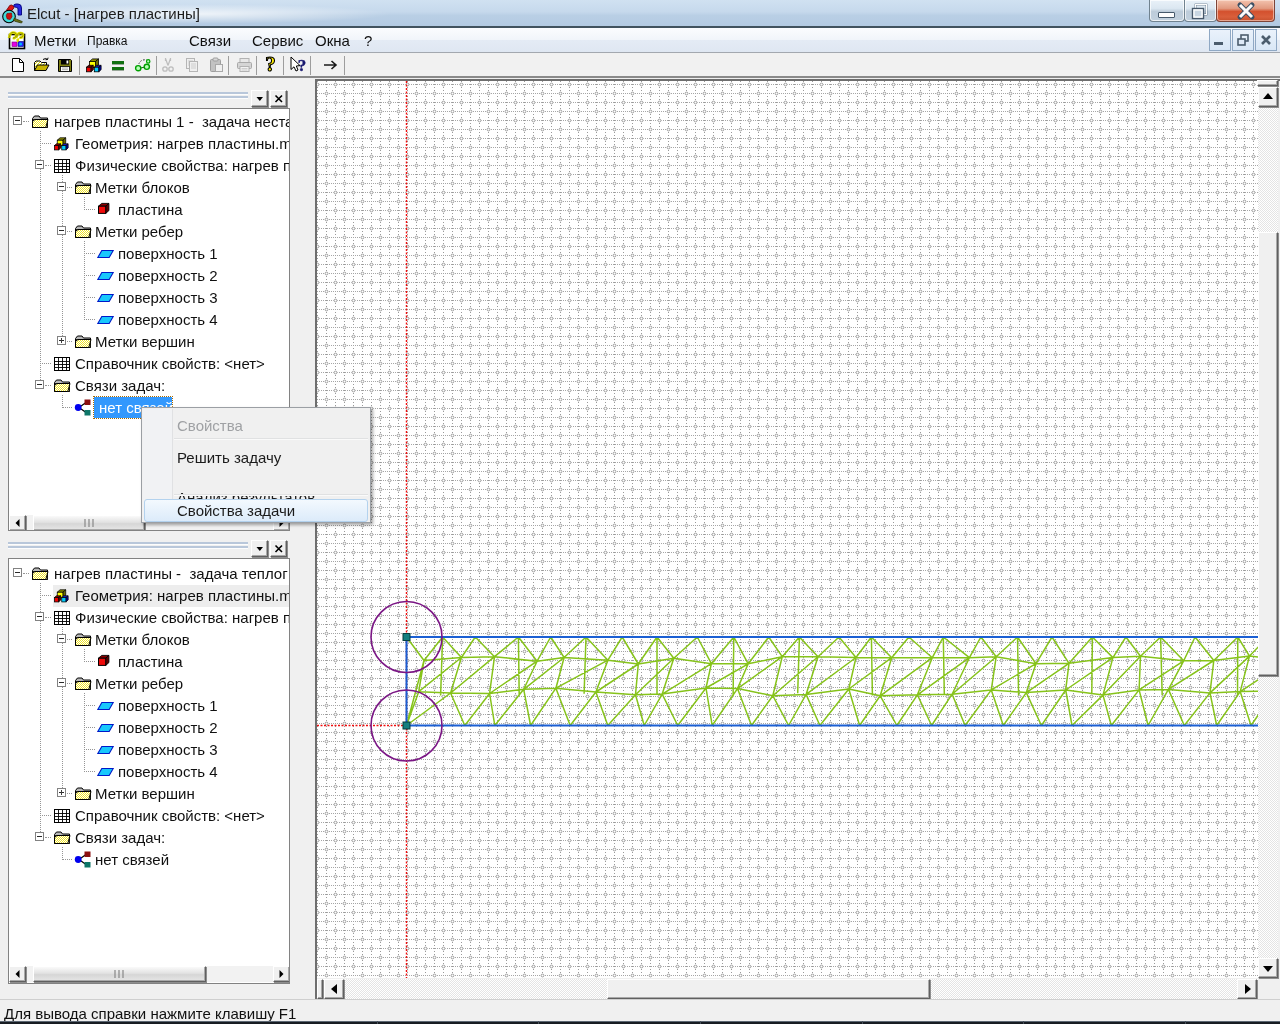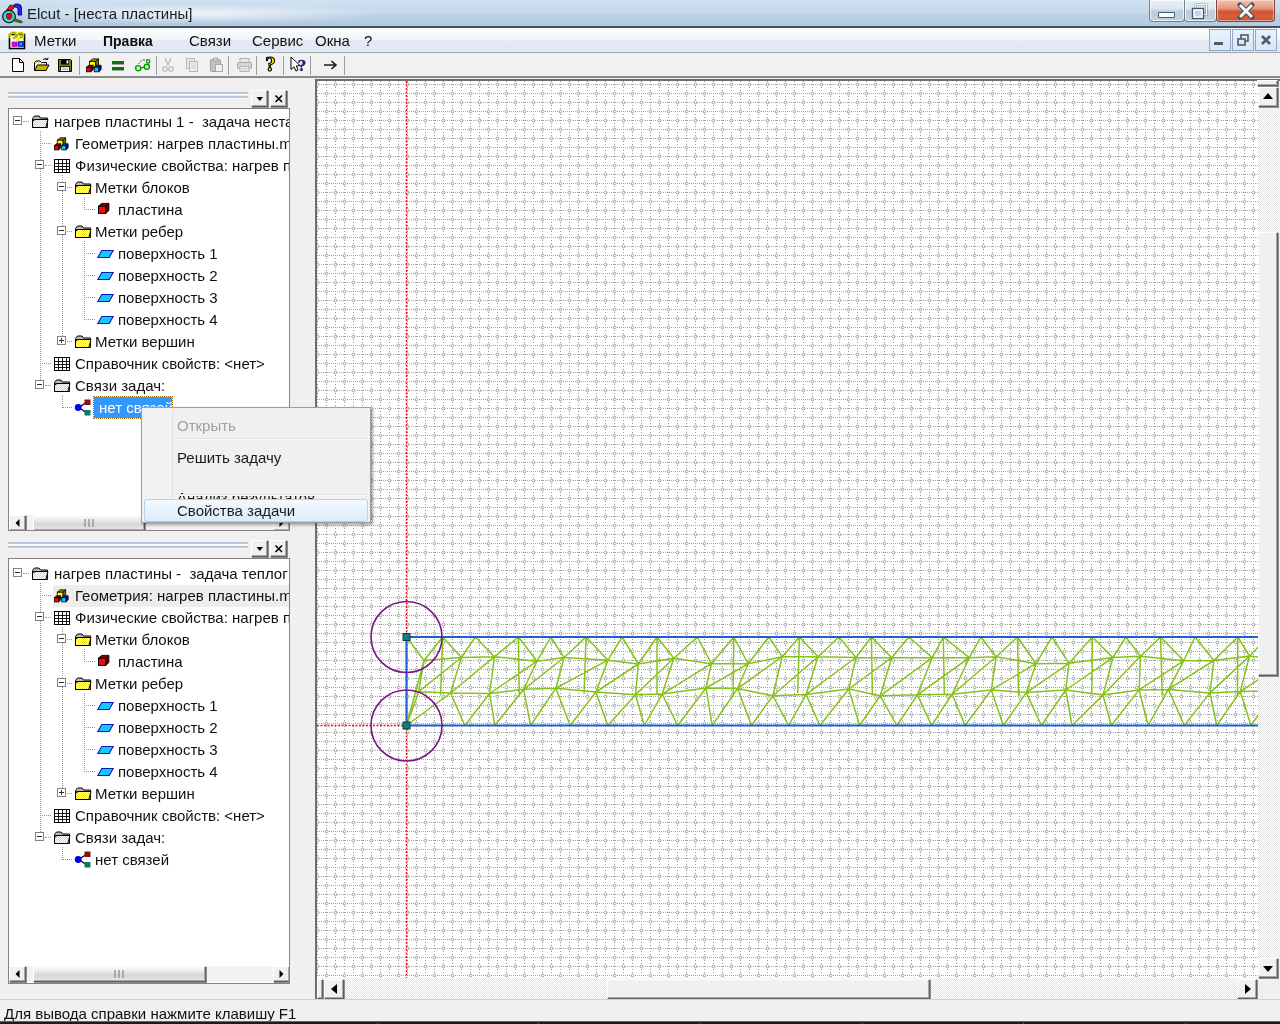--- a/index.html
+++ b/index.html
@@ -19,21 +19,21 @@
 <div class="abs" style="left:0;top:0;width:1280px;height:26px;background:linear-gradient(#d0e1f1 0%,#c6d9ec 45%,#b9cfe5 60%,#b3cae2 100%);"></div>
 <div class="abs" style="left:0;top:26px;width:1280px;height:2px;background:#41525e;"></div>
 <div class="abs" style="left:25px;top:2px;width:560px;height:22px;background:radial-gradient(ellipse 280px 14px at 170px 12px,rgba(255,255,255,.75),rgba(255,255,255,0) 70%);"></div>
 <svg class="abs" style="left:2px;top:2px" width="22" height="23" viewBox="0 0 22 23">
  <path d="M11.5 4.5 Q11.5 2 14 2 L16 2 Q19.5 2 19.5 6 L19.5 13 L16 13 L16 7 Q16 5.5 14.5 5.5 Z" fill="#2828e0" stroke="#00007a" stroke-width="0.9"></path>
  <path d="M11.5 4.5 Q10 2.2 7.8 3.4 L4.6 8.2 L8.2 10.4 L11.9 5.9 Z" fill="#dd1515" stroke="#7a0000" stroke-width="0.9"></path>
  <circle cx="7" cy="14.5" r="6.3" fill="#42dcdc" stroke="#000" stroke-width="1.1"></circle>
  <path d="M5 11.5 L9.5 11 L10 14.8 L8.2 17.6 L5.2 16.9 L4.2 13.9 Z" fill="#cc1111" stroke="#7a0000" stroke-width="0.6"></path>
  <path d="M12 16.5 Q11 18.5 13 19.3 L19.5 21 L20.3 19.6 L14.5 17.2 Z" fill="#6a7218" stroke="#323806" stroke-width="0.8"></path>
 </svg>
-<div class="txt" style="left:27px;top:3px;font-size:15px;line-height:21px;color:#1c1c1c;">Elcut - [неста пластины]</div>
+<div class="txt" style="left:27px;top:3px;font-size:15px;line-height:21px;color:#1c1c1c;">Elcut - [нагрев пластины]</div>
 
 <div class="abs" style="left:1149px;top:0;width:36px;height:22px;border:1px solid #70828f;border-top:none;border-radius:0 0 4px 4px;background:linear-gradient(#e9f1f8 0%,#dbe7f1 40%,#bdccda 55%,#c2d1de 100%);box-shadow:inset 0 0 0 1px rgba(255,255,255,.7);"></div>
 <div class="abs" style="left:1158px;top:12px;width:17px;height:6px;background:#fdfdfd;border:1px solid #46596b;border-radius:1px;"></div>
 <div class="abs" style="left:1184px;top:0;width:33px;height:22px;border:1px solid #70828f;border-top:none;border-radius:0 0 4px 4px;background:linear-gradient(#e9f1f8 0%,#dbe7f1 40%,#bdccda 55%,#c2d1de 100%);box-shadow:inset 0 0 0 1px rgba(255,255,255,.7);"></div>
 <svg class="abs" style="left:1190px;top:2px" width="20" height="19" viewBox="0 0 20 19">
  <rect x="5.5" y="2.5" width="11" height="10" fill="none" stroke="#47586a" stroke-width="1.6"></rect>
  <rect x="5.5" y="2.5" width="11" height="10" fill="none" stroke="#fdfdfd" stroke-width="1"></rect>
  <rect x="2.5" y="6.5" width="11" height="10" fill="#c9d6e2" stroke="#47586a" stroke-width="1.4"></rect>
  <rect x="4" y="8" width="8" height="7" fill="none" stroke="#fdfdfd" stroke-width="1.4"></rect>
 </svg>
@@ -46,21 +46,21 @@
 <div class="abs" style="left:0;top:28px;width:1280px;height:25px;background:linear-gradient(#fbfcfe 0%,#f1f5fa 49%,#e4ebf5 51%,#dfe7f2 100%);border-bottom:1px solid #a3a8af;"></div>
 <svg class="abs" style="left:7px;top:30px" width="20" height="20" viewBox="0 0 20 20">
  <rect x="2.5" y="4.5" width="15" height="14" fill="#fff" stroke="#000" stroke-width="1.6"></rect>
  <rect x="5" y="12" width="5" height="4.5" fill="#e400e4" stroke="#7a007a" stroke-width="0.6"></rect>
  <rect x="11" y="11.5" width="5.5" height="5" fill="#2222ff" stroke="#000078" stroke-width="0.6"></rect>
  <circle cx="13.6" cy="13.9" r="1.5" fill="#00b4ff"></circle>
  <path d="M2 8 Q3 2 6.5 2.5 Q10 3 9 6 Q8.4 8.6 5.8 8 M9.5 7.5 Q10 3.5 13 3 Q16.5 2.6 16 5.5 Q15.6 8 12.5 7.6 M10.5 8.5 Q11.5 10.5 9.8 11.2" fill="none" stroke="#e6e600" stroke-width="2.6"></path>
  <path d="M2 8 Q3 2 6.5 2.5 Q10 3 9 6 Q8.4 8.6 5.8 8 M9.5 7.5 Q10 3.5 13 3 Q16.5 2.6 16 5.5 Q15.6 8 12.5 7.6" fill="none" stroke="#8c8c00" stroke-width="0.9"></path>
 </svg>
 <div class="txt" style="left:34px;top:29px;line-height:24px;font-size:15px;">Метки</div>
-<div class="txt" style="left:103px;top:29px;line-height:24px;font-size:14px;font-weight:bold;">Правка</div>
+<div class="txt" style="left:87px;top:29px;line-height:24px;font-size:12px;">Правка</div>
 <div class="txt" style="left:149px;top:29px;line-height:24px;font-size:15px;margin-top:28px;">Вид</div>
 <div class="txt" style="left:189px;top:29px;line-height:24px;font-size:15px;">Связи</div>
 <div class="txt" style="left:252px;top:29px;line-height:24px;font-size:15px;">Сервис</div>
 <div class="txt" style="left:315px;top:29px;line-height:24px;font-size:15px;">Окна</div>
 <div class="txt" style="left:364px;top:29px;line-height:24px;font-size:15px;">?</div>
 <div class="abs" style="left:1209px;top:29px;width:22px;height:22px;background:linear-gradient(#eaf2fb,#d9e7f6);border:1px solid #8fa8c4;"></div>
 <div class="abs" style="left:1232px;top:29px;width:22px;height:22px;background:linear-gradient(#eaf2fb,#d9e7f6);border:1px solid #8fa8c4;"></div>
 <div class="abs" style="left:1255px;top:29px;width:22px;height:22px;background:linear-gradient(#eaf2fb,#d9e7f6);border:1px solid #8fa8c4;"></div>
 
 <div class="abs" style="left:1214px;top:42px;width:9px;height:3px;background:#4c5d6d;"></div>
@@ -554,19 +554,19 @@
 <div class="abs" style="left:0;top:1021px;width:1280px;height:3px;background:#171c22;border-top:1px solid #5c6773;"></div>
 <div class="abs" style="left:377px;top:1021px;width:1px;height:3px;background:#454e58;"></div>
 <div class="abs" style="left:538px;top:1021px;width:1px;height:3px;background:#454e58;"></div>
 <div class="abs" style="left:700px;top:1021px;width:1px;height:3px;background:#454e58;"></div>
 <div class="abs" style="left:862px;top:1021px;width:1px;height:3px;background:#454e58;"></div>
 <div class="abs" style="left:1023px;top:1021px;width:1px;height:3px;background:#454e58;"></div>
 <div class="abs" style="left:1185px;top:1021px;width:1px;height:3px;background:#454e58;"></div>
 
 <div class="abs" style="left:141px;top:407px;width:230px;height:116px;background:#f0f0f0;border:1px solid #9b9fa4;box-shadow:2px 2px 3px rgba(0,0,0,0.35);z-index:50;">
  <div class="abs" style="left:1px;top:1px;width:30px;height:112px;background:#f1f2f4;border-right:1px solid #e0e1e3;"></div>
- <div class="txt" style="left:35px;top:7px;color:#9fa1a4;">Открыть</div>
+ <div class="txt" style="left:35px;top:7px;color:#9fa1a4;">Свойства</div>
  <div class="abs" style="left:32px;top:30px;width:194px;height:1px;background:#e0e1e2;box-shadow:0 1px 0 #fafafa;"></div>
  <div class="txt" style="left:35px;top:39px;color:#1b1b1b;">Решить задачу</div>
  <div class="txt" style="left:35px;top:79px;color:#1b1b1b;">Анализ результатов</div>
  <div class="abs" style="left:32px;top:86px;width:194px;height:1px;background:#e0e1e2;box-shadow:0 1px 0 #fafafa;"></div>
  <div class="abs" style="left:2px;top:91px;width:224px;height:23px;border:1px solid #b3d2ee;border-radius:3px;background:linear-gradient(#f3f9fe,#dcebfa);"></div>
  <div class="txt" style="left:35px;top:92px;color:#1b1b1b;">Свойства задачи</div>
 </div>
 </body></html>

